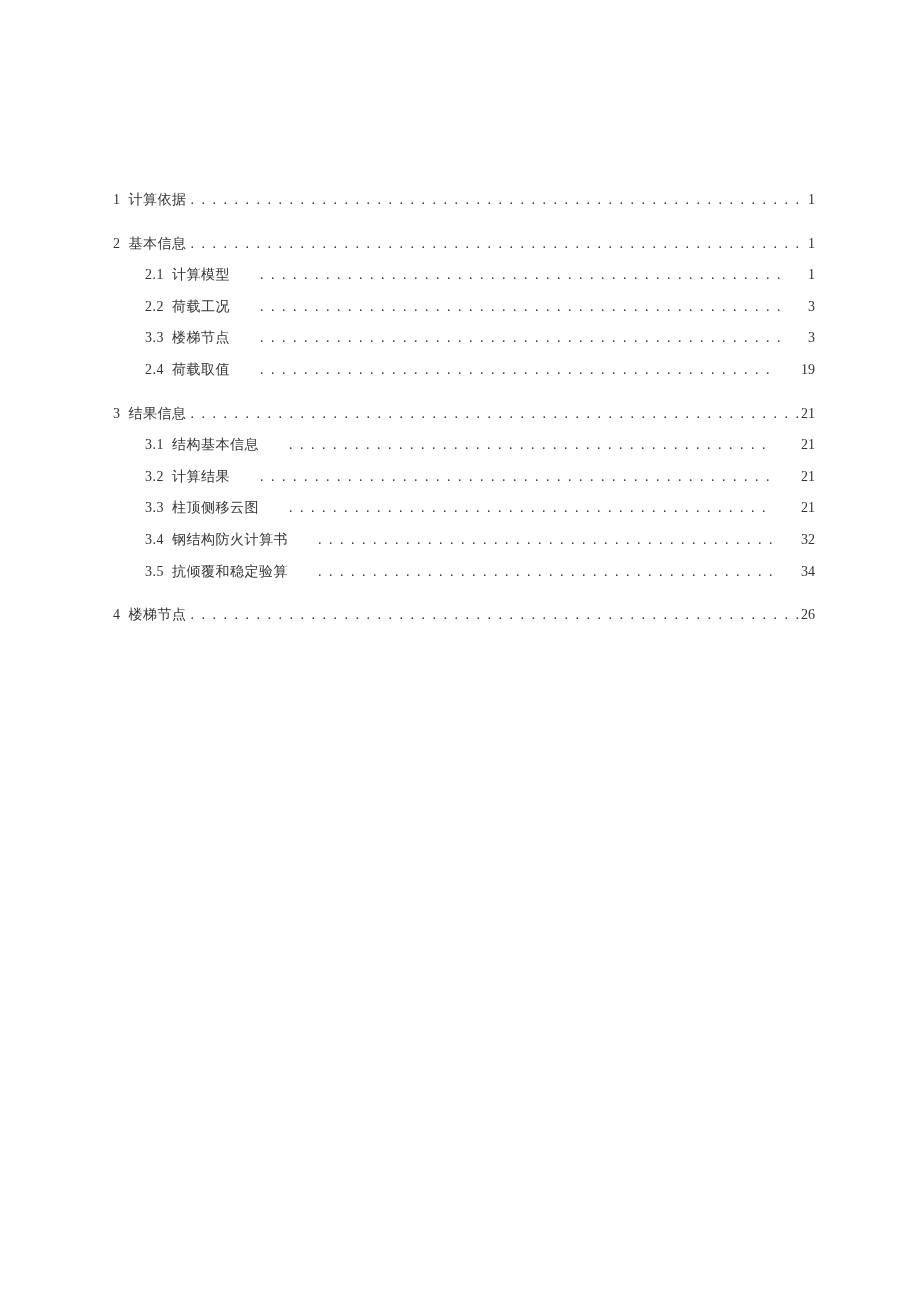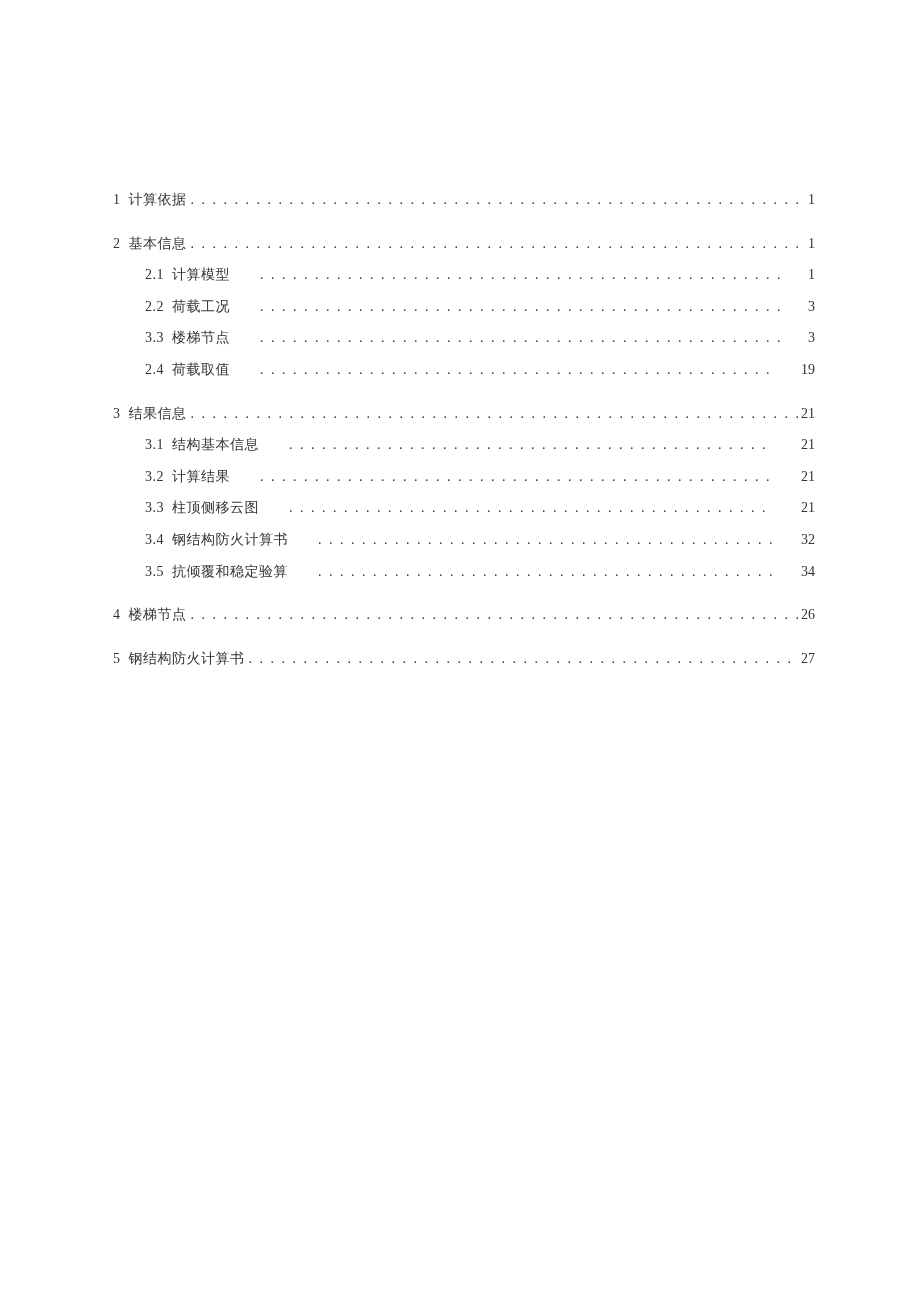--- a/index.html
+++ b/index.html
@@ -121,18 +121,13 @@
     <div class="toc-entry level-2">
       <span class="toc-label"><span class="toc-num">3.5</span><span>抗倾覆和稳定验算</span></span>
       <span class="toc-leader"></span>
       <span class="toc-page">34</span>
     </div>
     <div class="toc-entry level-1">
       <span class="toc-label"><span class="toc-num">4</span><span>楼梯节点</span></span>
       <span class="toc-leader"></span>
       <span class="toc-page">26</span>
     </div>
-    <div class="toc-entry level-1">
-      <span class="toc-label"><span class="toc-num">5</span><span>钢结构防火计算书</span></span>
-      <span class="toc-leader"></span>
-      <span class="toc-page">27</span>
-    </div>
   </div>
 
 </body></html>

